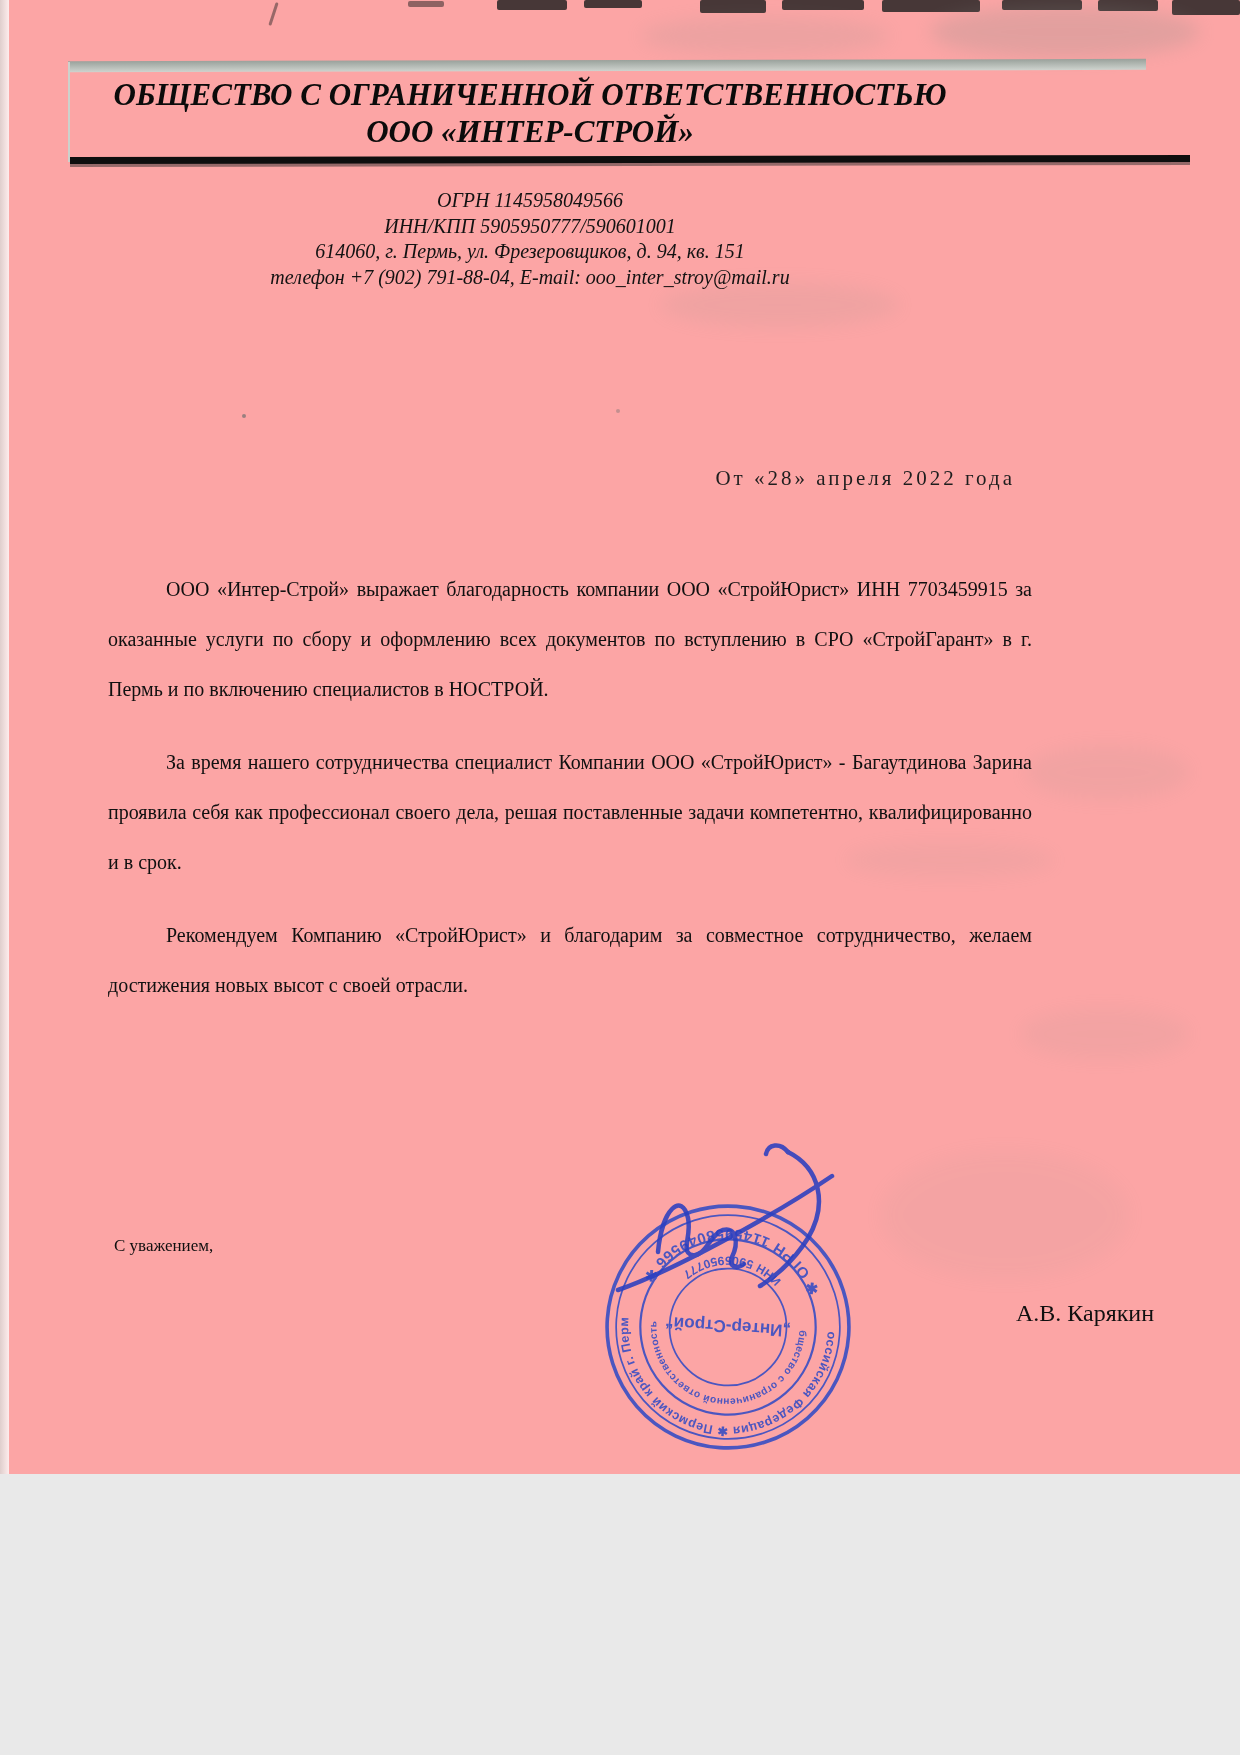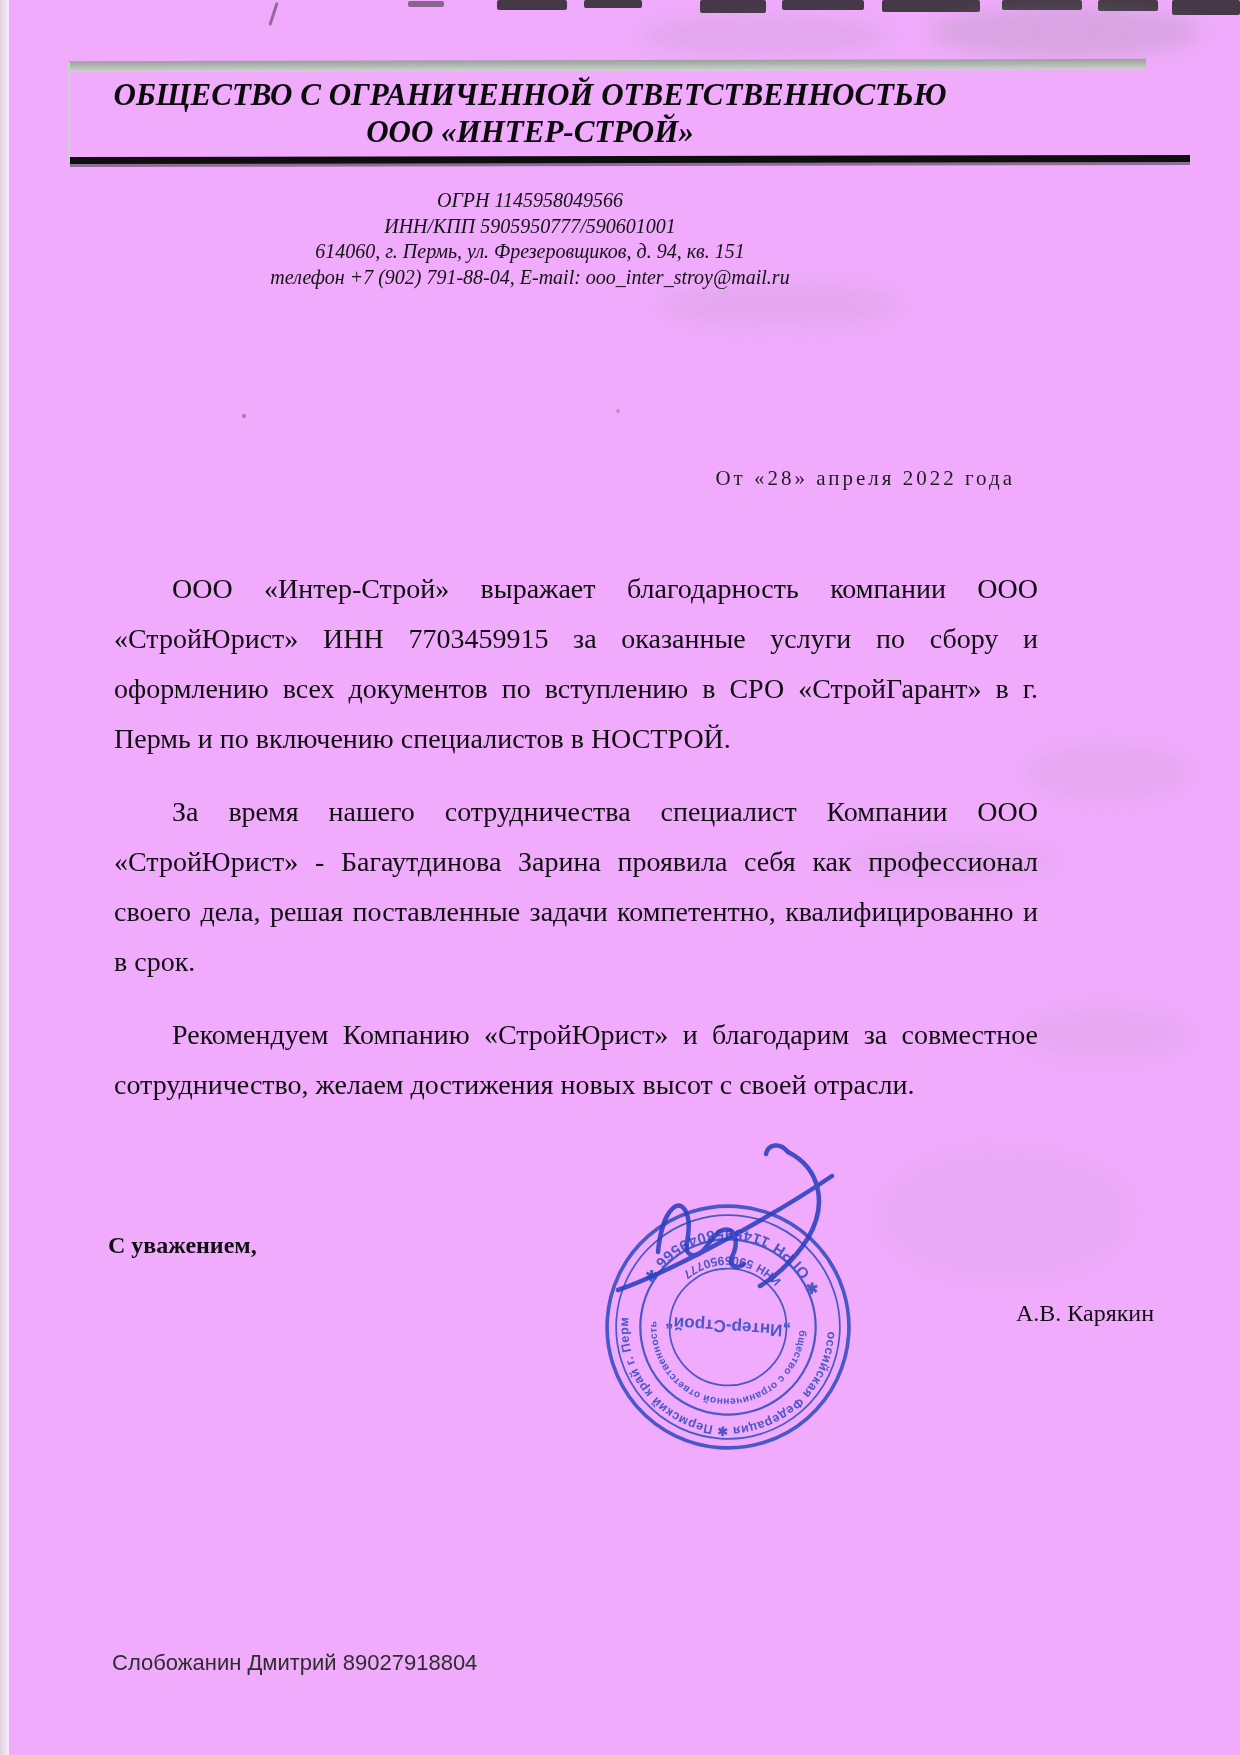--- a/index.html
+++ b/index.html
@@ -1,18 +1,18 @@
 <!DOCTYPE html>
 <html><head>
 <meta charset="utf-8">
 <style>
   html,body{margin:0;padding:0;background:#e9e9e9;}
   .page{
-    position:relative;width:1240px;height:1755px;margin:0 auto;
-    background:#f0abfc;overflow:hidden;
+    position:relative;width:1240px;height:1474px;margin:0 auto;
+    background:#fca5a5;overflow:hidden;
     font-family:"Liberation Serif",serif;color:#141414;
   }
   
   .artifact{position:absolute;background:#1f1f1f;opacity:.82;border-radius:2px;}
   .smudge{position:absolute;background:#888e89;border-radius:50%;filter:blur(9px);}
   .speck{position:absolute;width:4px;height:4px;background:#6f6f6f;border-radius:50%;opacity:.7;}
   .edge-shade{position:absolute;left:0;top:0;width:9px;height:1755px;
     background:linear-gradient(to right,#d8d8d6,#fefefe);opacity:.8;}
   
   .lh-band{position:absolute;left:68px;top:60px;width:1078px;height:11px;
@@ -21,24 +21,24 @@
   .lh-title{position:absolute;left:70px;top:76px;width:920px;text-align:center;
     font-style:italic;font-weight:bold;font-size:31px;line-height:37px;color:#0b0b0b;}
   .black-rule{position:absolute;left:70px;top:156px;width:1120px;height:7px;
     background:#0e0e0e;box-shadow:0 3px 0 rgba(45,45,45,.5);transform:rotate(-.1deg);}
   .contact{position:absolute;left:70px;top:188px;width:920px;text-align:center;
     font-style:italic;font-size:20px;line-height:25.5px;color:#121212;}
   .contact .num{text-underline-offset:3px;}
   
   .date-line{position:absolute;left:70px;top:466px;width:945px;text-align:right;
     font-size:21px;letter-spacing:3px;color:#1e1e1e;}
-  .letter-body{position:absolute;left:114px;top:564px;width:924px;
-    font-size:28px;line-height:50px;text-align:justify;color:#101010;}
+  .letter-body{position:absolute;left:108px;top:564px;width:924px;
+    font-size:20px;line-height:50px;text-align:justify;color:#101010;}
   .letter-body p{margin:0 0 23px 0;text-indent:58px;}
-  .closing{position:absolute;left:108px;top:1228px;font-size:24px;line-height:35px;color:#101010;font-weight:bold;}
+  .closing{position:absolute;left:114px;top:1228px;font-size:17px;line-height:35px;color:#101010;}
   .signer{position:absolute;left:960px;top:1252px;width:250px;text-align:center;
     font-size:24px;color:#101010;margin-top:48px;}
   .footer-line{position:absolute;left:112px;top:1650px;
     font-family:"Liberation Sans",sans-serif;font-size:22px;color:#2d2d2d;}
   
   .stamp{position:absolute;left:597px;top:1196px;width:262px;height:262px;opacity:.92;}
   .signature{position:absolute;left:540px;top:1100px;width:360px;height:220px;}
 </style>
 </head>
 <body>

